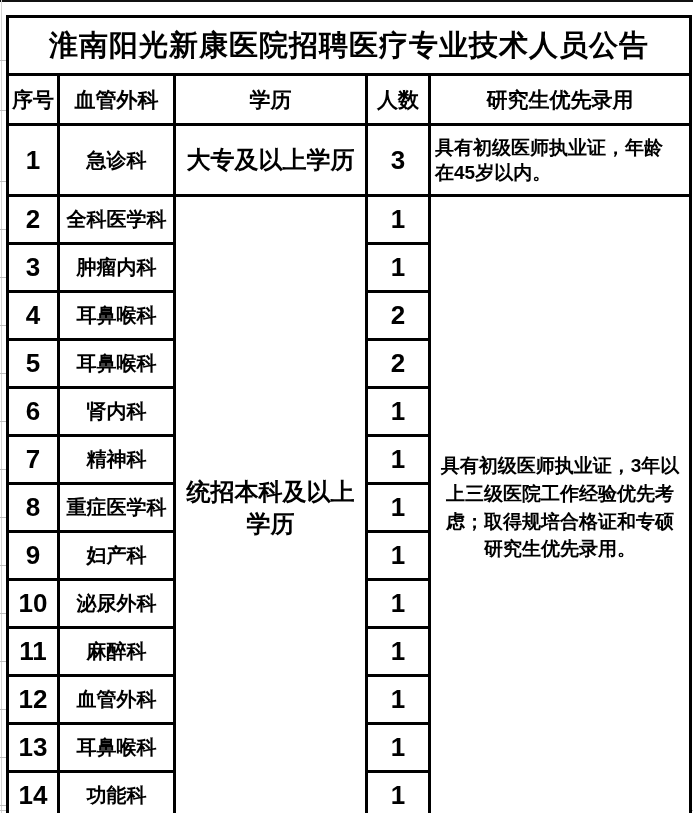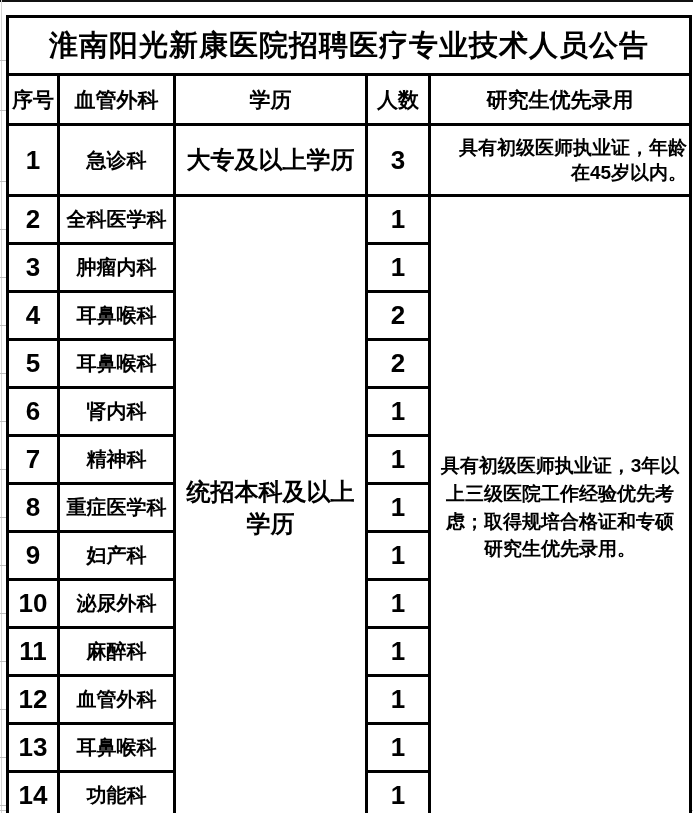--- a/index.html
+++ b/index.html
@@ -42,21 +42,21 @@
   tr.first-data-row { height: 71px; }
   tr.data-row { height: 48px; }
   td.seq-cell, td.count-cell { font-size: 26px; }
   td.dept-cell { font-size: 20px; text-align: center; }
   td.education-cell { font-size: 24px; }
   td.requirement-cell {
     font-size: 19px;
     white-space: pre-line;
   }
   td.req-left {
-    text-align: right;
+    text-align: left;
     padding: 0 2px 0 4px;
     line-height: 1.32;
   }
   td.req-center {
     text-align: center;
     padding: 4px 8px;
     line-height: 1.45;
   }
 </style>
 </head>

